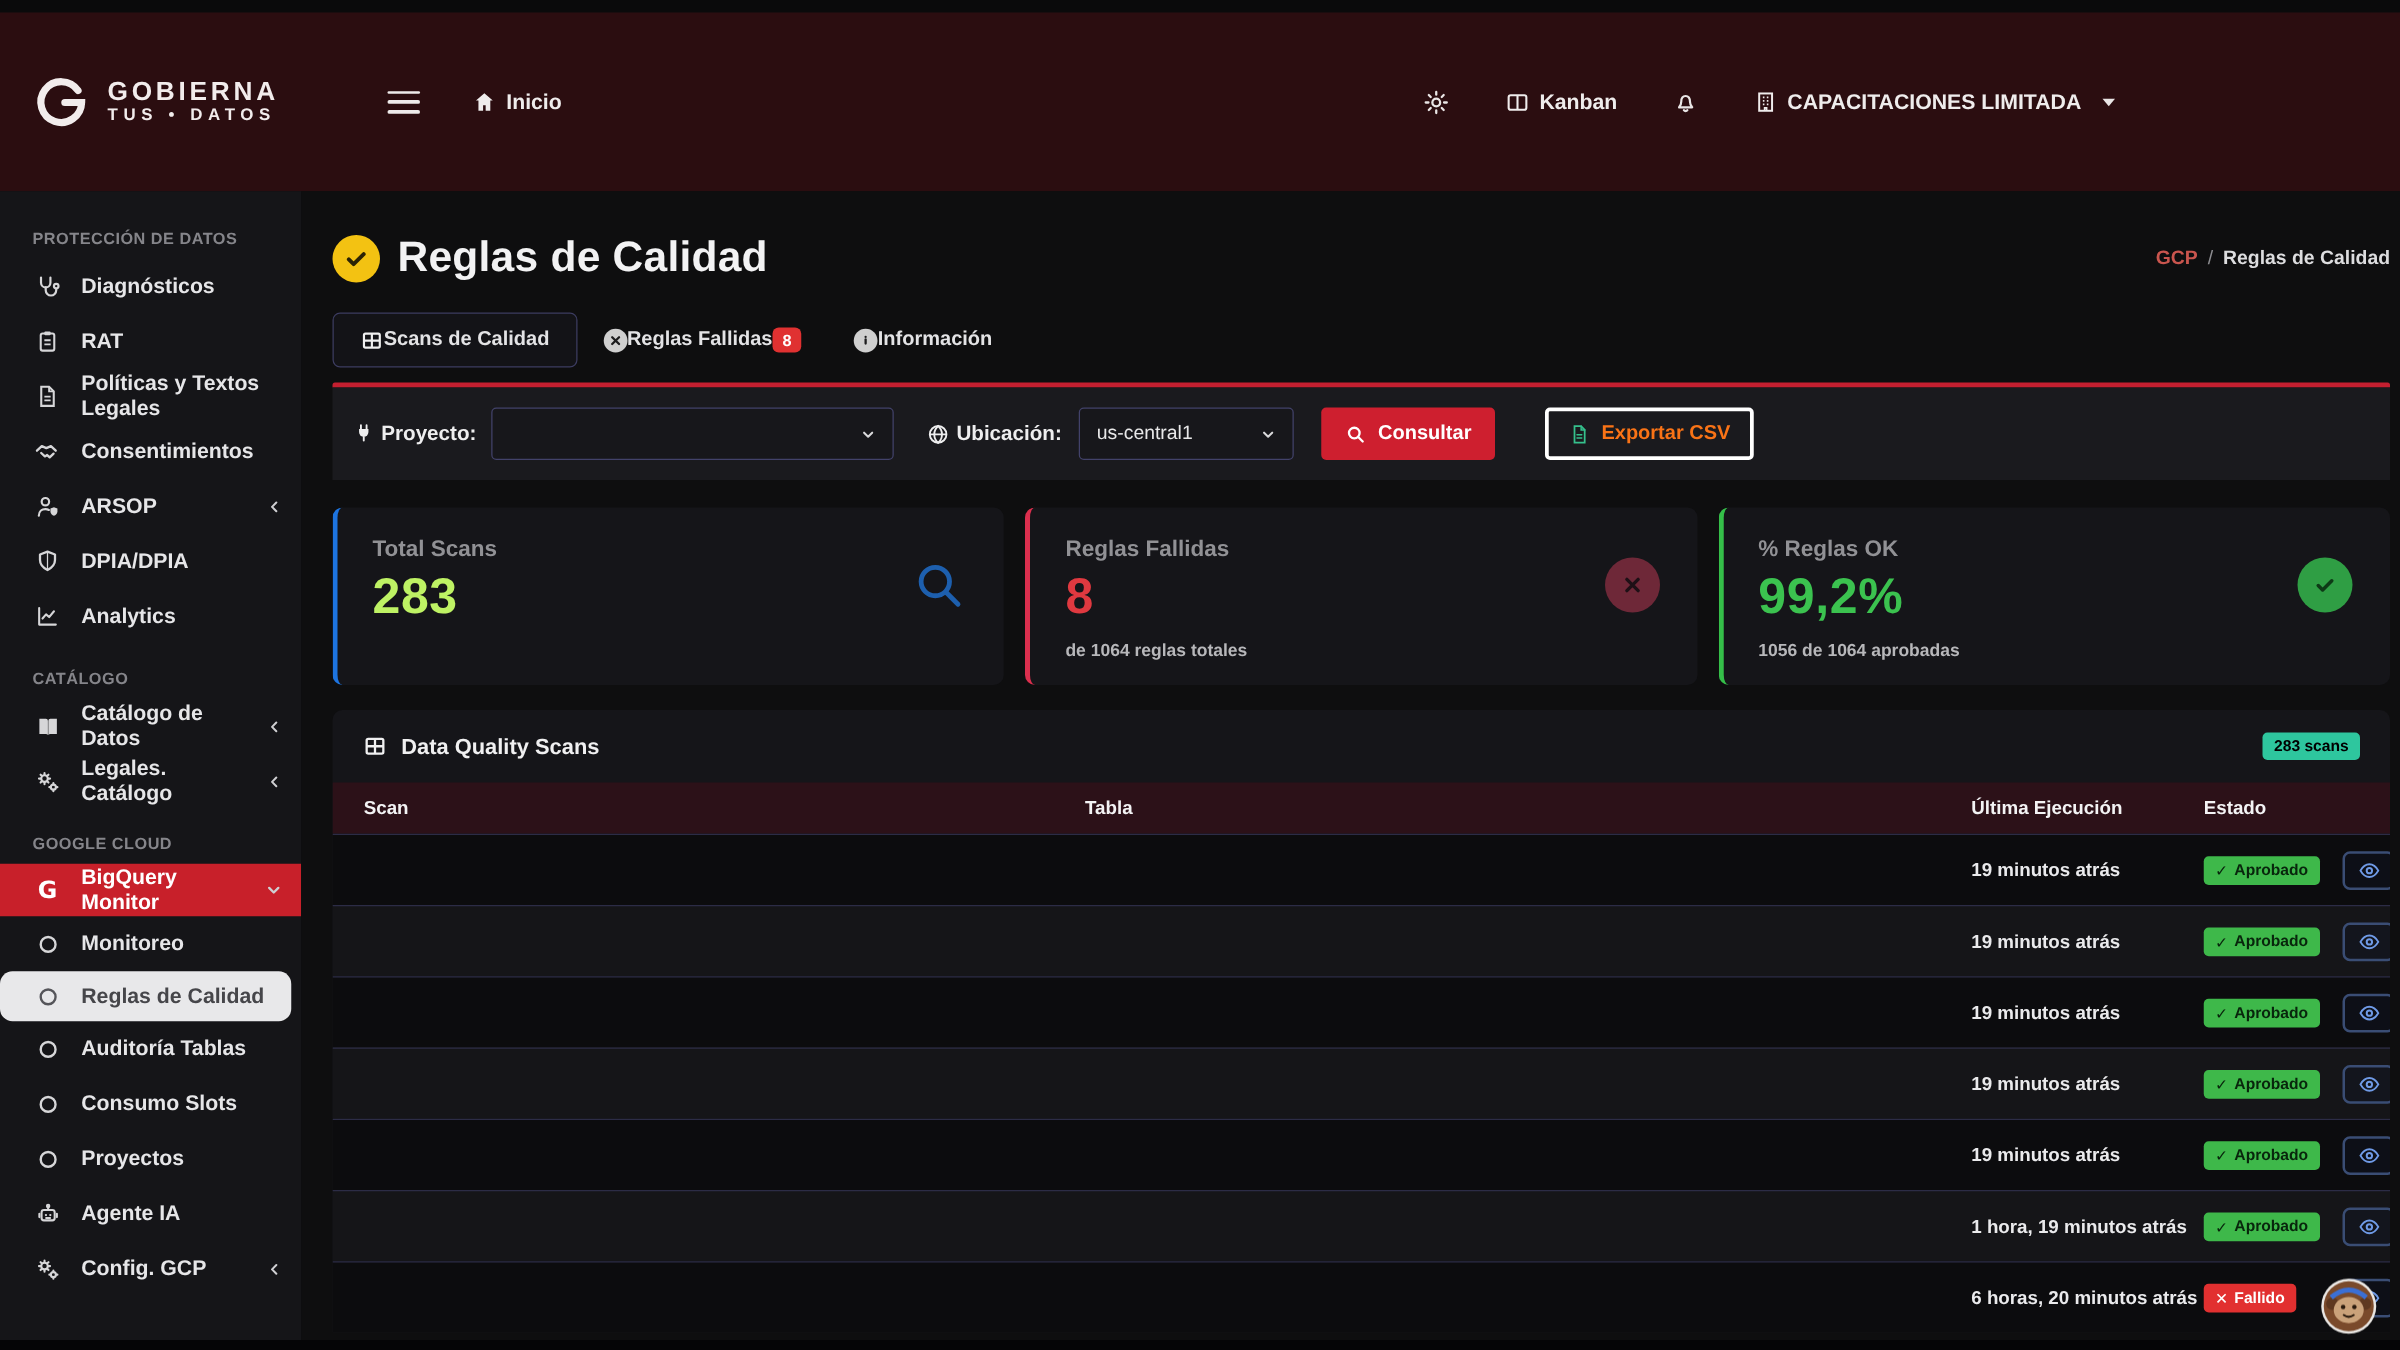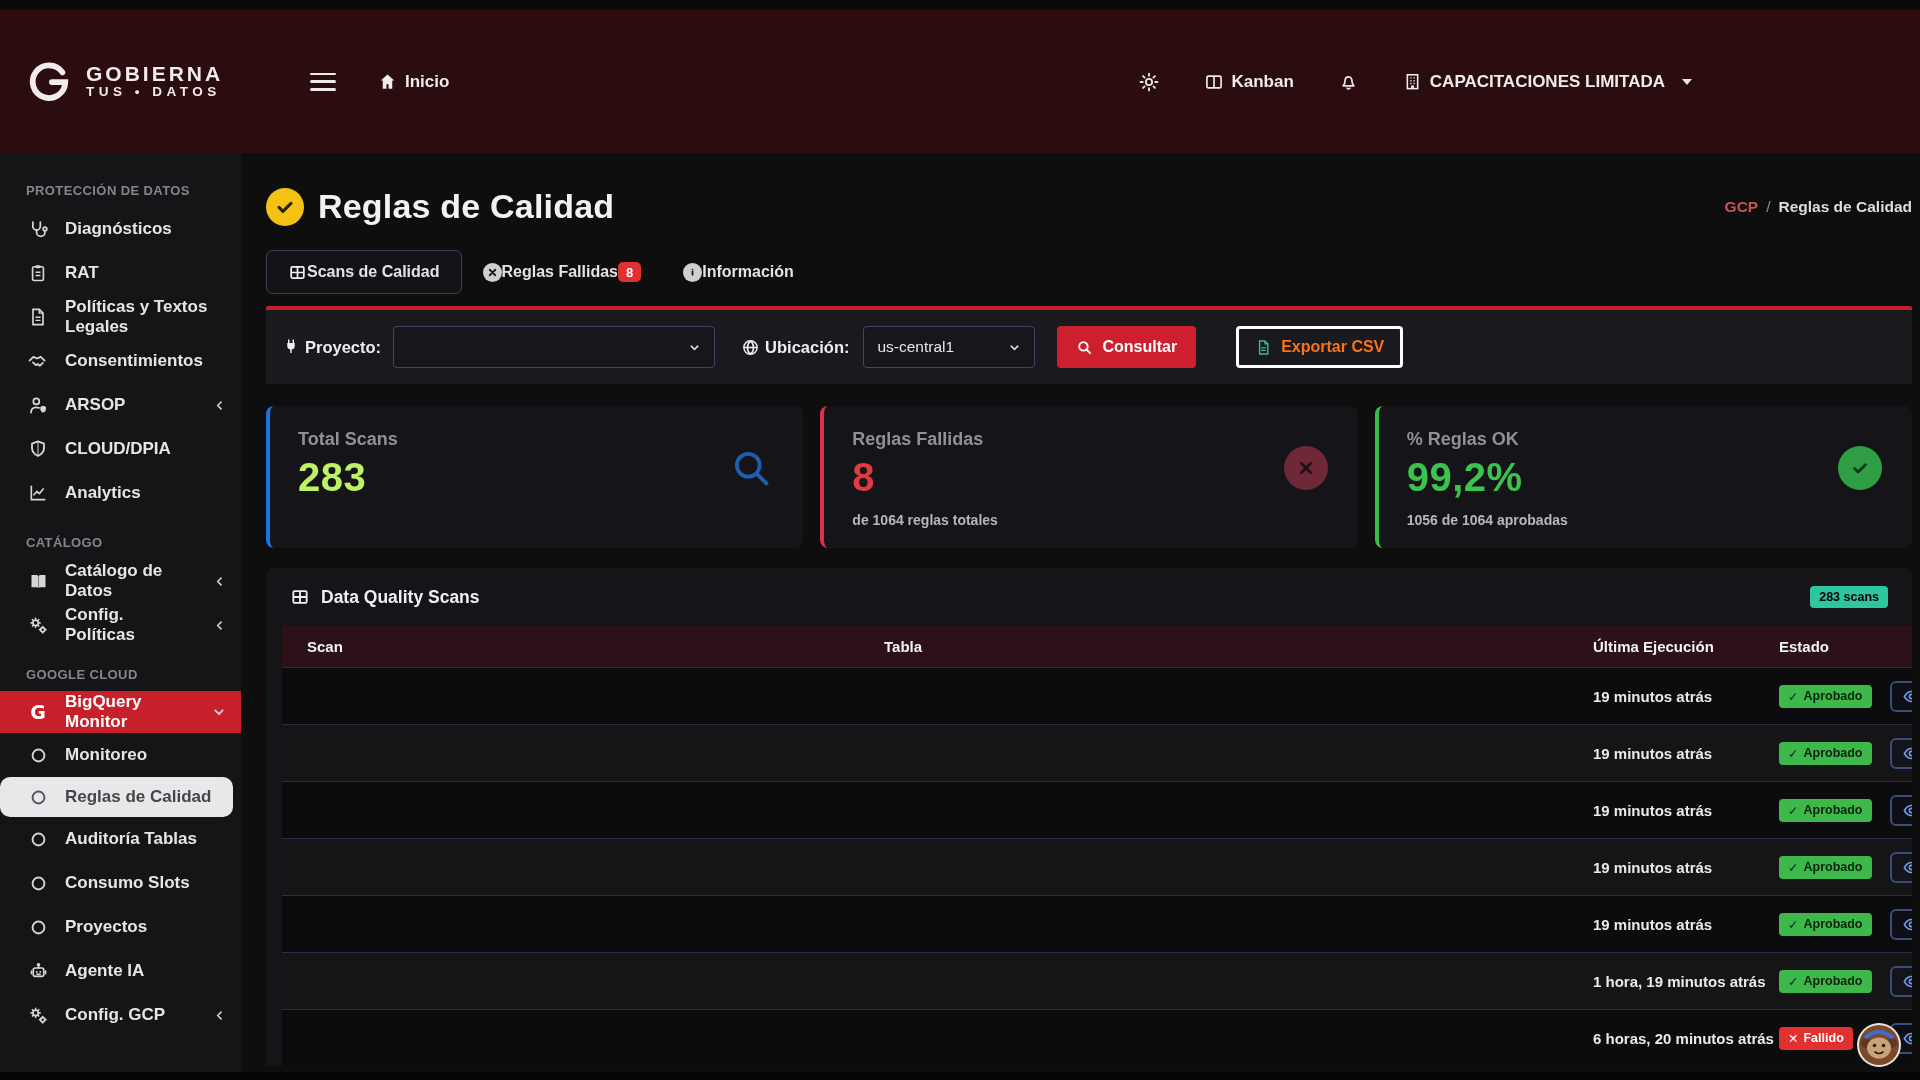--- a/index.html
+++ b/index.html
@@ -81,21 +81,21 @@
   .card-ico { position:absolute; right:30px; top:40px; }
   .circle-ico { width:44px; height:44px; border-radius:50%; display:flex; align-items:center; justify-content:center; }
   .ci-red { background:#6e2838; }
   .ci-green { background:#2f9e44; }
 
   
   .table-card { margin-top:20px; background:#151519; border-radius:8px 8px 0 0; overflow:hidden; }
   .tc-head { display:flex; align-items:center; padding:18px 24px; }
   .tc-title { font-size:17.5px; font-weight:700; color:#f0f0f1; margin-left:11px; }
   .tc-badge { margin-left:auto; background:#2ec69e; color:#000000; font-size:12.5px; font-weight:700; padding:4px 9px; border-radius:4px;text-align:center; }
-  .trow { display:grid; grid-template-columns:577px 709px 186px 111px 1fr; align-items:center; padding-left:25px;margin-left:16px; }
+  .trow { display:grid; grid-template-columns:577px 709px 186px 111px 1fr; align-items:center; padding-left:25px; }
   .trow.head { height:41px; background:#2c1118; font-size:15px; font-weight:700; color:#f3f3f4; }
   .trow.r { height:57px; border-top:1px solid #2c2c46; }
   .trow.r:nth-child(odd) { background:#0c0c0e; }
   .trow.r:nth-child(even) { background:#151518; }
   .cell-last { font-size:15px; font-weight:700; color:#eaeaec; }
   .status-badge { display:inline-flex; align-items:center; gap:5px; font-size:12.5px; font-weight:700; padding:4px 9px; border-radius:4px; width:max-content; }
   .st-ok { background:#3eb84a; color:#08250c; }
   .st-fail { background:#e23030; color:#ffffff; }
   .eye-btn { width:42px; height:31px; border:2px solid #3a4d74; border-radius:6px; background:rgba(18,24,40,.35); display:flex; align-items:center; justify-content:center; cursor:pointer; }
 
@@ -226,21 +226,21 @@
             </svg>
           </span>
       </div>
       <div class="side-item">
         <span class="icn">
             <svg width="20" height="20" viewBox="0 0 24 24" fill="none" stroke="currentColor" stroke-width="2.2" stroke-linejoin="round">
               <path d="M12 2.8l7.2 2.7v5.3c0 4.8-3.1 7.5-7.2 9.6-4.1-2.1-7.2-4.8-7.2-9.6V5.5Z"></path>
               <path d="M12 2.8v17.6" stroke-width="1.2"></path>
             </svg>
           </span>
-        <span>CLOUD/DPIA</span>
+        <span>DPIA/DPIA</span>
       </div>
       <div class="side-item">
         <span class="icn">
             <svg width="20" height="20" viewBox="0 0 24 24" fill="none" stroke="currentColor" stroke-width="2" stroke-linecap="round" stroke-linejoin="round">
               <path d="M4 4v16h16"></path>
               <path d="M7.2 14.2l3.4-4 3 2.6 4.6-5.6"></path>
             </svg>
           </span>
         <span>Analytics</span>
       </div>
@@ -261,21 +261,21 @@
       </div>
       <div class="side-item">
         <span class="icn">
             <svg width="21" height="21" viewBox="0 0 24 24" fill="none" stroke="currentColor" stroke-width="1.9" stroke-linecap="round">
               <circle cx="8.7" cy="9" r="3"></circle>
               <path d="M8.7 3.9v1.6M8.7 12.5v1.6M3.6 9h1.6M12.2 9h1.6M5.1 5.4l1.1 1.1M11.2 11.5l1.1 1.1M12.3 5.4l-1.1 1.1M6.2 11.5l-1.1 1.1"></path>
               <circle cx="16.8" cy="16.8" r="2.3"></circle>
               <path d="M16.8 13.1v1.2M16.8 19.3v1.2M13.1 16.8h1.2M19.3 16.8h1.2"></path>
             </svg>
           </span>
-        <span>Config. Políticas</span>
+        <span>Legales. Catálogo</span>
         <span class="chev">
             <svg width="15" height="15" viewBox="0 0 24 24" fill="none" stroke="currentColor" stroke-width="2.6" stroke-linecap="round" stroke-linejoin="round">
               <path d="M14.5 6.5 9 12l5.5 5.5"></path>
             </svg>
           </span>
       </div>
       <div class="section-label">GOOGLE CLOUD</div>
       <div class="side-item bq">
         <span class="icn g-letter">G</span>
         <span>BigQuery Monitor</span>

